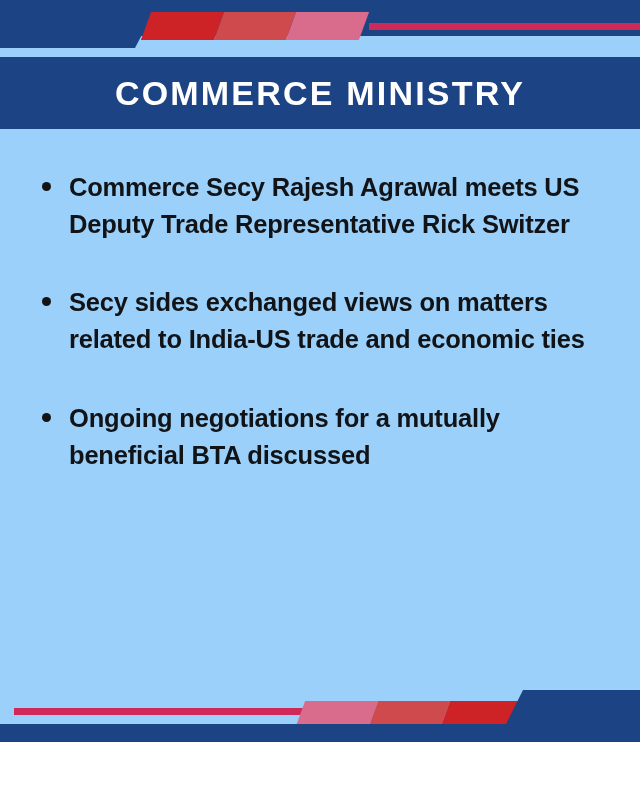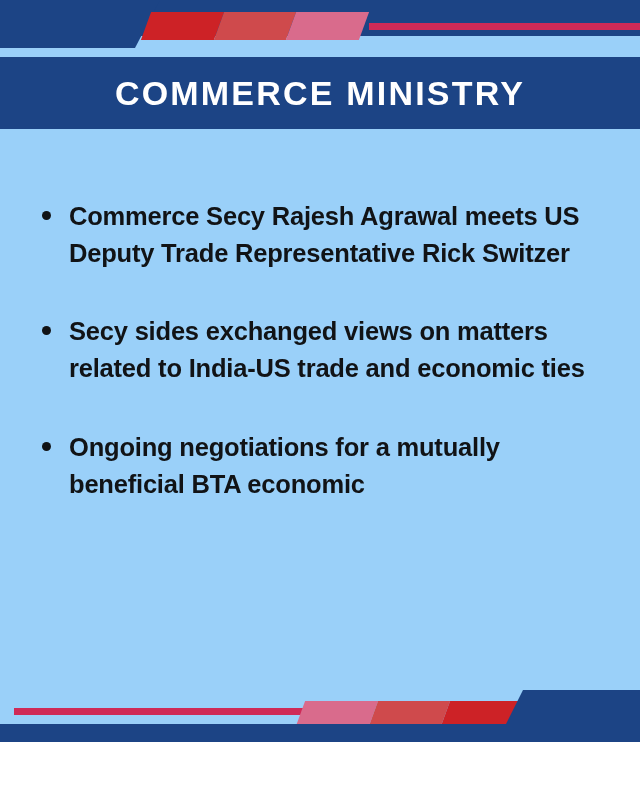--- a/index.html
+++ b/index.html
@@ -85,21 +85,20 @@
     position: absolute;
     left: 0; top: 129px;
     width: 640px; height: 560px;
     padding: 40px 34px 0 42px;
     box-sizing: border-box;
   }
   .bullet-row {
     display: flex;
     align-items: flex-start;
     margin-bottom: 42px;
-    margin-top: 29px;
   }
   .bullet-dot {
     flex: 0 0 auto;
     width: 9px; height: 9px;
     border-radius: 50%;
     background: #111316;
     margin-top: 13px;
     margin-right: 18px;
   }
   .bullet-text {
@@ -177,21 +176,21 @@
     <div class="bullet-row">
       <div class="bullet-dot"></div>
       <div class="bullet-text">Commerce Secy Rajesh Agrawal meets US Deputy Trade Representative Rick Switzer</div>
     </div>
     <div class="bullet-row">
       <div class="bullet-dot"></div>
       <div class="bullet-text">Secy sides exchanged views on matters related to India-US trade and economic ties</div>
     </div>
     <div class="bullet-row">
       <div class="bullet-dot"></div>
-      <div class="bullet-text">Ongoing negotiations for a mutually beneficial BTA economic</div>
+      <div class="bullet-text">Ongoing negotiations for a mutually beneficial BTA discussed</div>
     </div>
   </div>
 
   <div class="thin-rule-bottom"></div>
   <div class="bot-bars">
     <div class="bslant b1"></div>
     <div class="bslant b2"></div>
     <div class="bslant b3"></div>
   </div>
   <div class="bot-wedge"></div>

